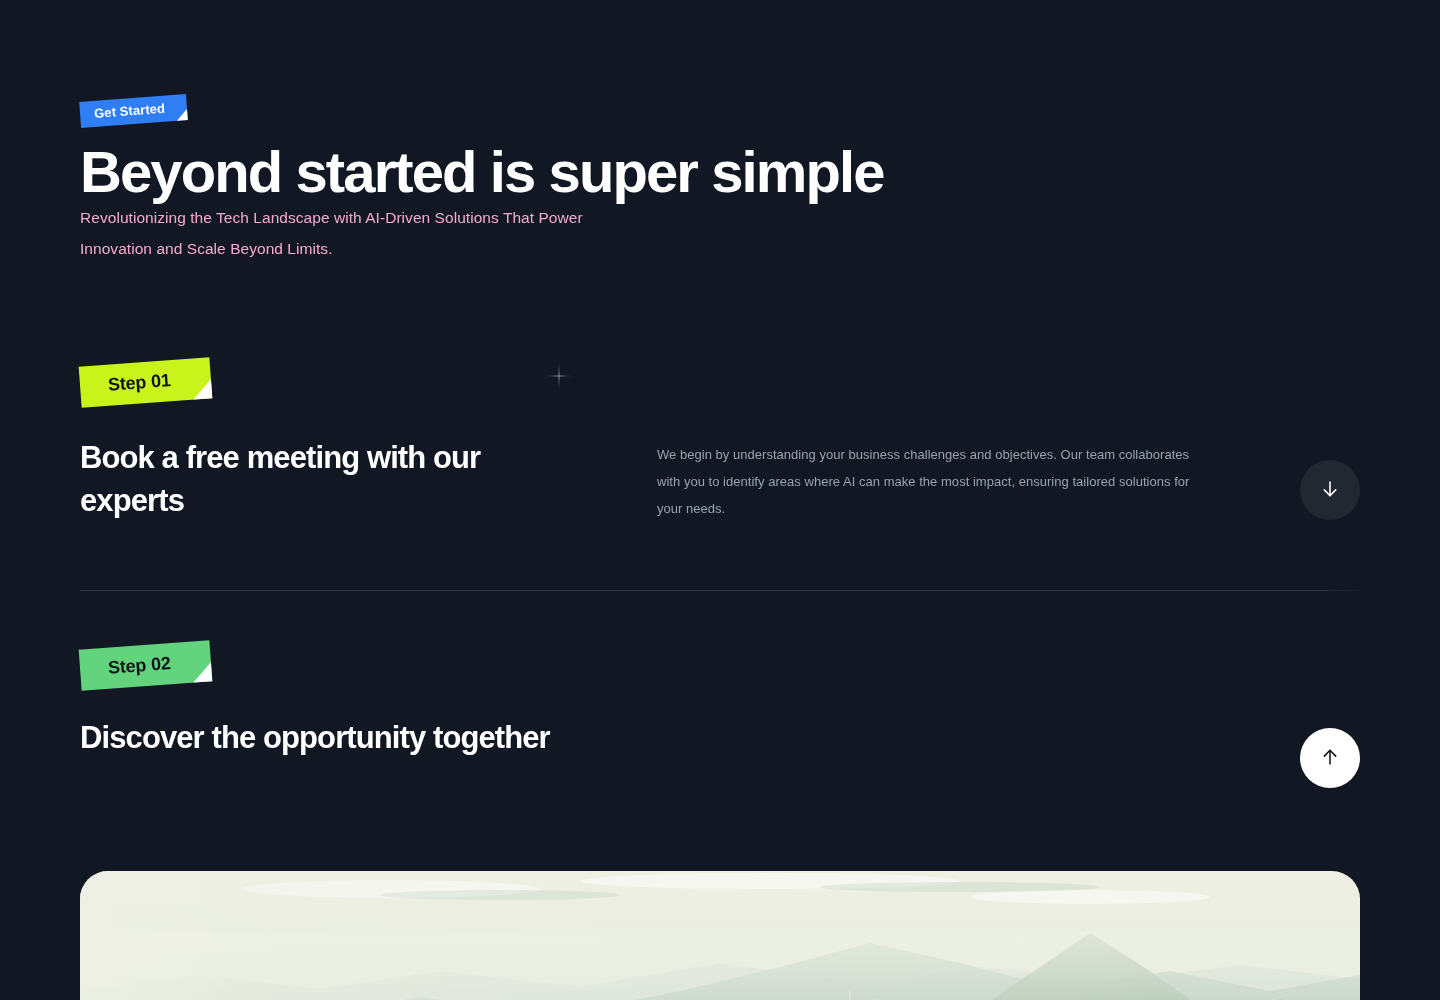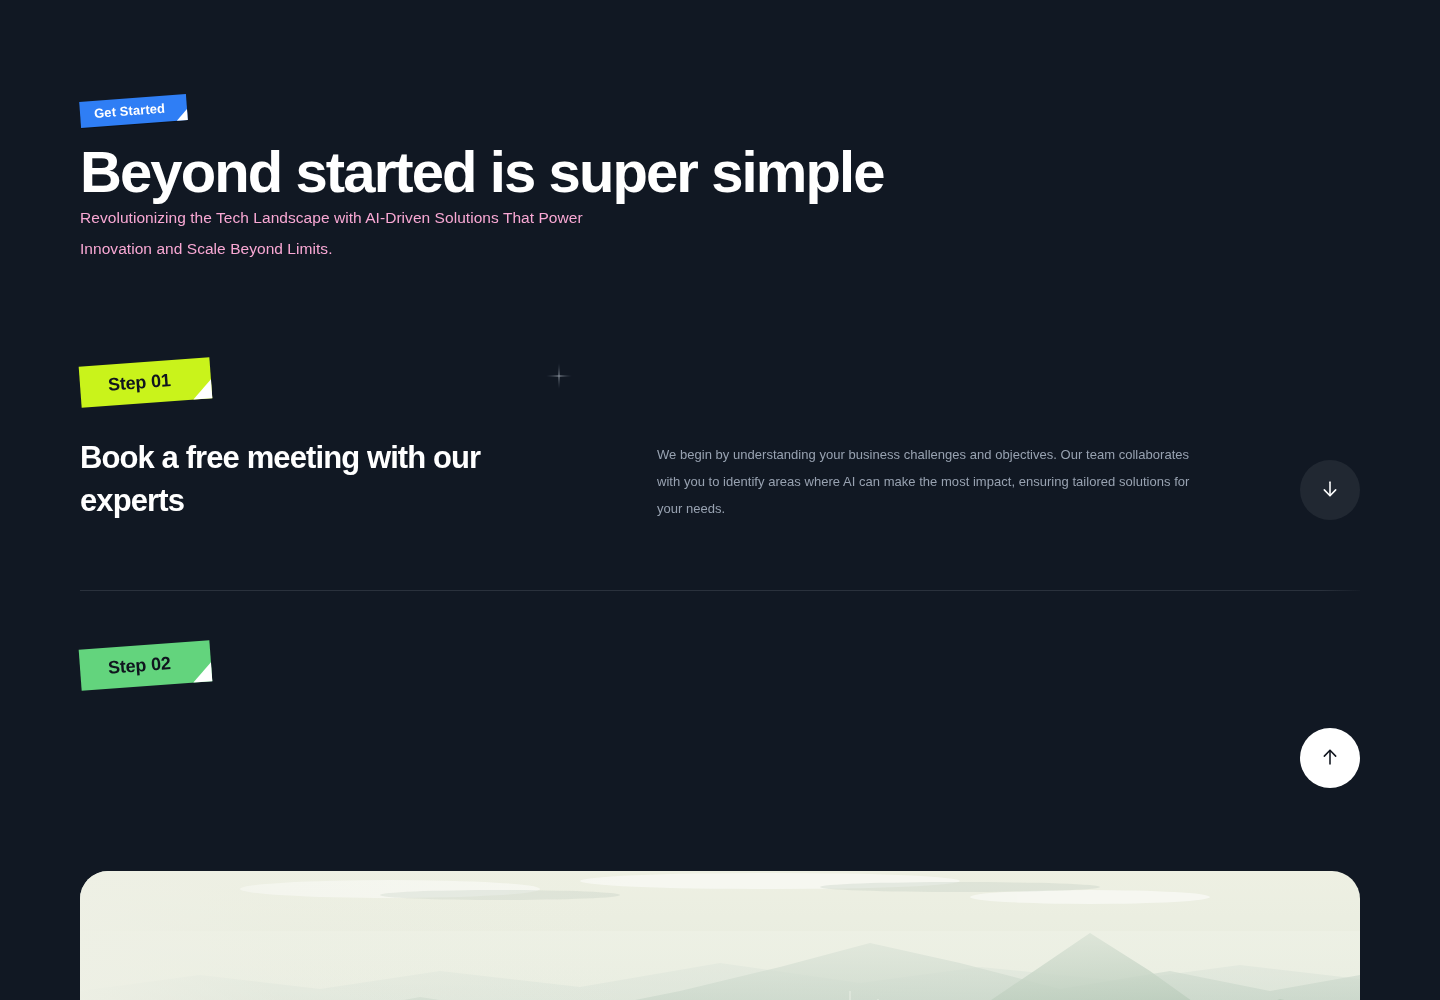--- a/index.html
+++ b/index.html
@@ -239,20 +239,21 @@
 
     <div class="divider"></div>
 
     <article class="step step-02">
       <div class="tag tag-step tag-step-02">
         <span class="tag-body">Step 02</span>
         <span class="fold"></span>
       </div>
 
       <div class="step-row">
+        <h2 class="step-heading">Discover the opportunity together</h2>
 
         <button class="step-toggle toggle-light">
           <span>
             <svg width="22" height="22" viewBox="0 0 24 24" fill="none" stroke="#10151e" stroke-width="1.7" stroke-linecap="round" stroke-linejoin="round">
               <line x1="12" y1="19.5" x2="12" y2="5"></line>
               <polyline points="5.8,11 12,4.6 18.2,11"></polyline>
             </svg>
           </span>
         </button>
       </div>

